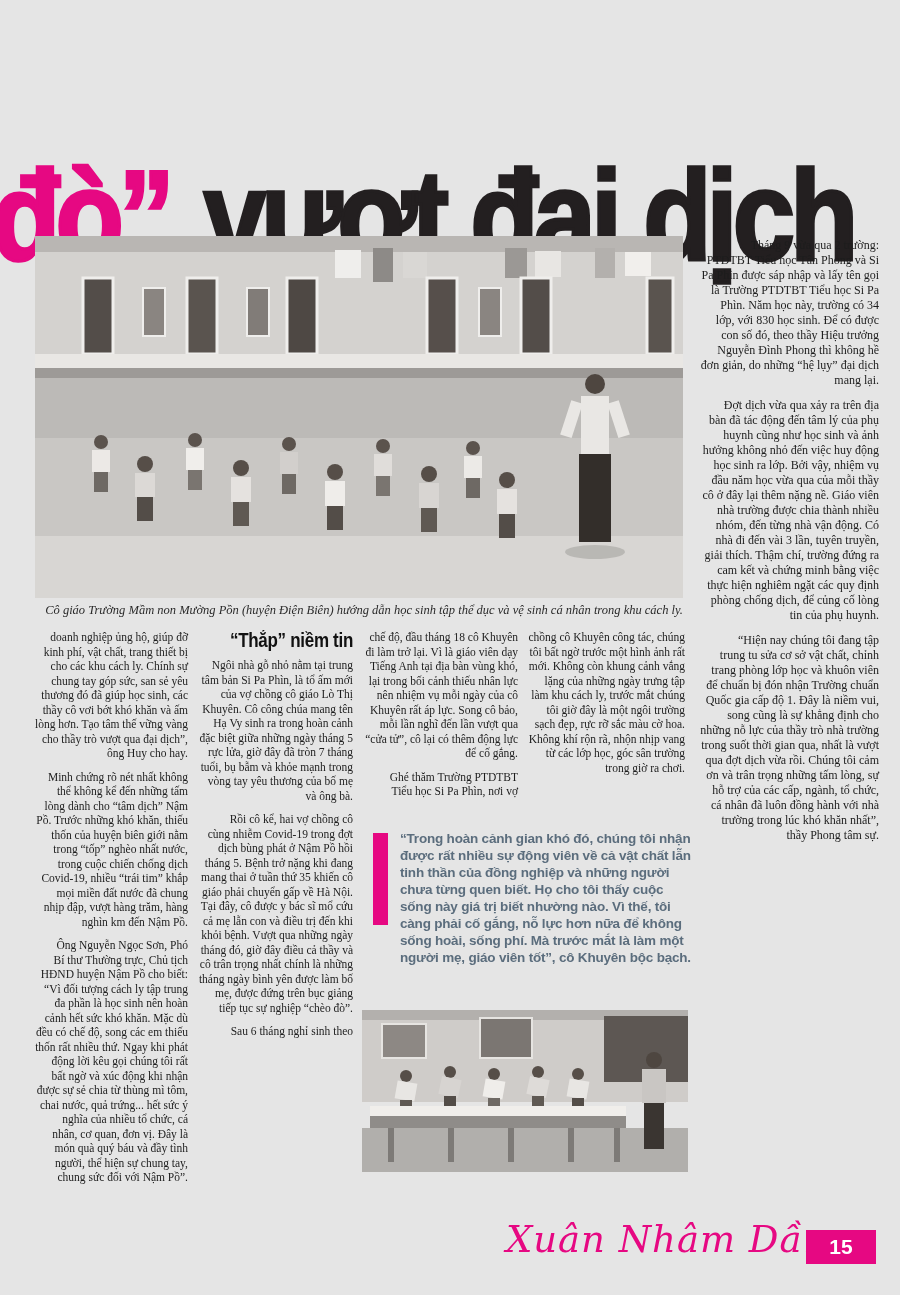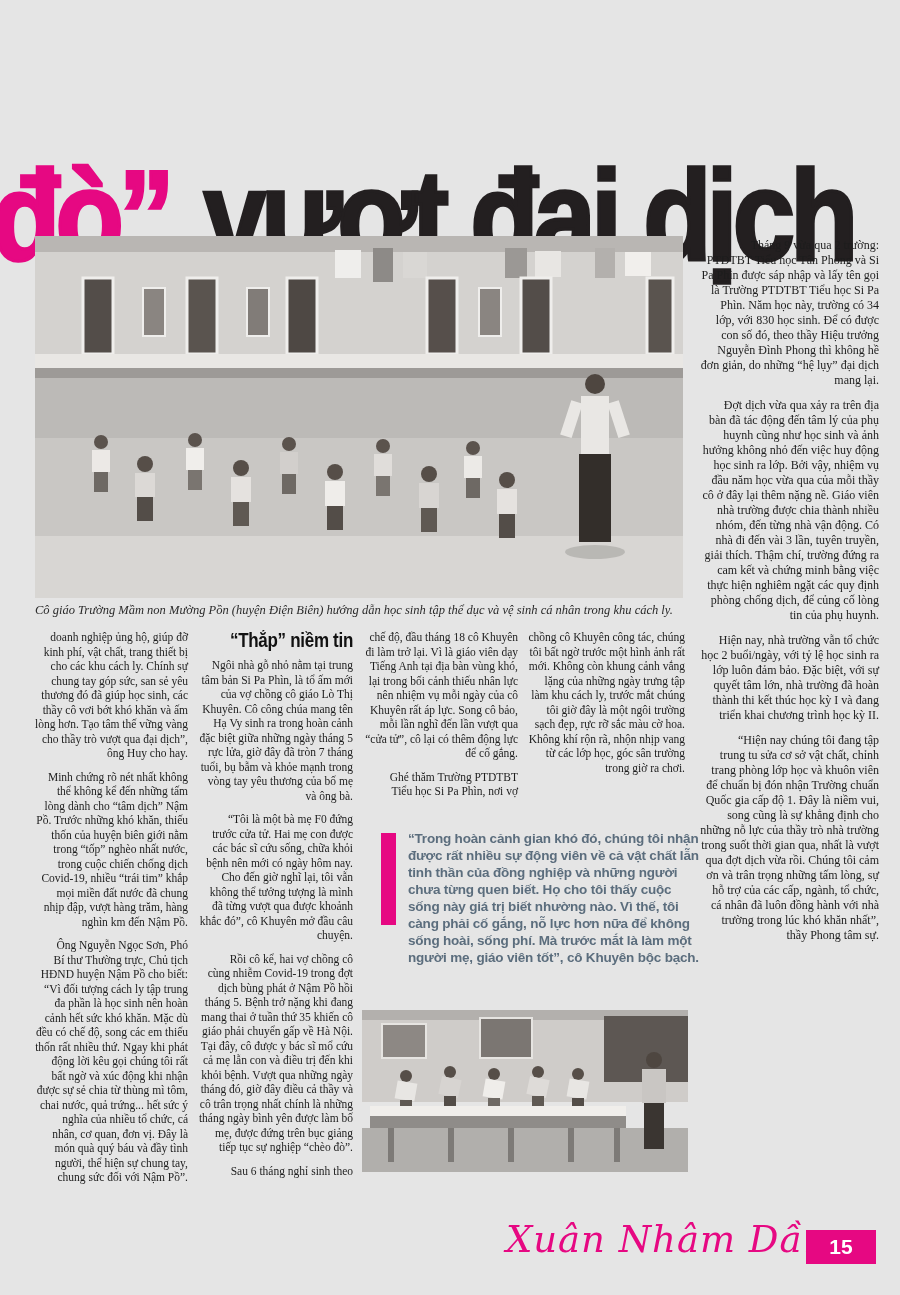--- a/index.html
+++ b/index.html
@@ -13,41 +13,41 @@
             transform:scaleY(1.14);transform-origin:top left;
             -webkit-text-stroke:3px currentColor;}
   .headline .hl-pink{color:#e60882;margin-right:34px;}
   .headline .hl-black{color:#231f20;}
 
   
   figure{margin:0;padding:0;}
   .photo-top{position:absolute;left:35px;top:236px;width:648px;height:362px;}
   .photo-top svg{display:block;width:648px;height:362px;}
   .caption{font-style:italic;font-size:12.5px;line-height:15px;color:#2a2a2a;}
-  .caption-top{position:absolute;left:35px;top:603px;width:648px;text-align:left;}
+  .caption-top{position:absolute;left:35px;top:603px;width:648px;text-align:right;}
   .photo-bottom{position:absolute;left:362px;top:1010px;width:326px;height:162px;}
   .photo-bottom svg{display:block;width:326px;height:162px;}
   .caption-bottom{position:absolute;left:362px;top:1178px;width:326px;text-align:left;}
 
   
   .col{position:absolute;top:630px;font-size:11.5px;line-height:14.5px;text-align:right;}
   .col p{margin:0 0 9px 0;text-indent:12px;}
   .col p.cont{text-indent:0;}
   .col1{left:35px;width:153px;}
   .col2{left:197px;width:156px;}
   .col3{left:363px;width:155px;}
   .col4{left:528px;width:157px;}
   .col5{left:699px;top:238px;width:180px;font-size:12px;line-height:15px;}
   .col5 p{margin:0 0 10px 0;}
   .subhead{font-family:"Liberation Sans", sans-serif;font-weight:700;
            font-size:17px;line-height:19px;margin:0 0 9px 0;color:#111;
            letter-spacing:-0.3px;transform:scaleY(1.15);transform-origin:left top;}
 
   
-  .pullquote{position:absolute;left:373px;top:830px;width:318px;margin-left:8px;}
+  .pullquote{position:absolute;left:373px;top:830px;width:318px;}
   .pq-bar{position:absolute;left:0;top:3px;width:15px;height:92px;background:#e60882;}
   .pq-text{margin:0 0 0 27px;font-family:"Liberation Sans", sans-serif;
            font-weight:700;font-size:13.5px;line-height:17px;color:#5b6d7d;
            letter-spacing:-0.2px;}
 
   
   .footer-brand{position:absolute;left:440px;top:1218px;width:360px;text-align:right;
                 font-family:"DejaVu Serif", serif;font-style:italic;font-weight:400;
                 font-size:37px;line-height:44px;color:#e60882;letter-spacing:1px;margin-left:28px;}
   .page-num{position:absolute;left:806px;top:1230px;width:70px;height:34px;
@@ -163,21 +163,20 @@
 
   <div class="col col1">
     <p class="cont">doanh nghiệp ủng hộ, giúp đỡ kinh phí, vật chất, trang thiết bị cho các khu cách ly. Chính sự chung tay góp sức, san sẻ yêu thương đó đã giúp học sinh, các thầy cô vơi bớt khó khăn và ấm lòng hơn. Tạo tâm thế vững vàng cho thầy trò vượt qua đại dịch”, ông Huy cho hay.</p>
     <p>Minh chứng rõ nét nhất không thể không kể đến những tấm lòng dành cho “tâm dịch” Nậm Pồ. Trước những khó khăn, thiếu thốn của huyện biên giới nằm trong “tốp” nghèo nhất nước, trong cuộc chiến chống dịch Covid-19, nhiều “trái tim” khắp mọi miền đất nước đã chung nhịp đập, vượt hàng trăm, hàng nghìn km đến Nậm Pồ.</p>
     <p>Ông Nguyễn Ngọc Sơn, Phó Bí thư Thường trực, Chủ tịch HĐND huyện Nậm Pồ cho biết: “Vì đối tượng cách ly tập trung đa phần là học sinh nên hoàn cảnh hết sức khó khăn. Mặc dù đều có chế độ, song các em thiếu thốn rất nhiều thứ. Ngay khi phát động lời kêu gọi chúng tôi rất bất ngờ và xúc động khi nhận được sự sẻ chia từ thùng mì tôm, chai nước, quả trứng... hết sức ý nghĩa của nhiều tổ chức, cá nhân, cơ quan, đơn vị. Đây là món quà quý báu và đầy tình người, thể hiện sự chung tay, chung sức đối với Nậm Pồ”.</p>
   </div>
 
   <div class="col col2">
     <h2 class="subhead">“Thắp” niềm tin</h2>
     <p class="cont">Ngôi nhà gỗ nhỏ nằm tại trung tâm bản Si Pa Phìn, là tổ ấm mới của vợ chồng cô giáo Lò Thị Khuyên. Cô công chúa mang tên Hạ Vy sinh ra trong hoàn cảnh đặc biệt giữa những ngày tháng 5 rực lửa, giờ đây đã tròn 7 tháng tuổi, bụ bẫm và khỏe mạnh trong vòng tay yêu thương của bố mẹ và ông bà.</p>
-    <p>“Tôi là một bà mẹ F0 đứng trước cửa tử. Hai mẹ con được các bác sĩ cứu sống, chữa khỏi bệnh nên mới có ngày hôm nay. Cho đến giờ nghĩ lại, tôi vẫn không thể tưởng tượng là mình đã từng vượt qua được khoảnh khắc đó”, cô Khuyên mở đầu câu chuyện.</p>
     <p>Rồi cô kể, hai vợ chồng cô cùng nhiễm Covid-19 trong đợt dịch bùng phát ở Nậm Pồ hồi tháng 5. Bệnh trở nặng khi đang mang thai ở tuần thứ 35 khiến cô giáo phải chuyển gấp về Hà Nội. Tại đây, cô được y bác sĩ mổ cứu cả mẹ lẫn con và điều trị đến khi khỏi bệnh. Vượt qua những ngày tháng đó, giờ đây điều cả thầy và cô trân trọng nhất chính là những tháng ngày bình yên được làm bố mẹ, được đứng trên bục giảng tiếp tục sự nghiệp “chèo đò”.</p>
     <p>Sau 6 tháng nghỉ sinh theo</p>
   </div>
 
   <div class="col col3">
     <p class="cont">chế độ, đầu tháng 18 cô Khuyên đi làm trở lại. Vì là giáo viên dạy Tiếng Anh tại địa bàn vùng khó, lại trong bối cảnh thiếu nhân lực nên nhiệm vụ mỗi ngày của cô Khuyên rất áp lực. Song cô bảo, mỗi lần nghĩ đến lần vượt qua “cửa tử”, cô lại có thêm động lực để cố gắng.</p>
     <p>Ghé thăm Trường PTDTBT Tiểu học Si Pa Phìn, nơi vợ</p>
   </div>
 
   <div class="col col4">
@@ -240,20 +239,19 @@
         <rect x="146" y="118" width="6" height="34" fill="#7d7a77"></rect>
         <rect x="206" y="118" width="6" height="34" fill="#7d7a77"></rect>
         <rect x="252" y="118" width="6" height="34" fill="#7d7a77"></rect>
       </g>
     </svg>
   </figure>
 
   <div class="col col5">
     <p>Tháng 9 vừa qua 2 trường: PTDTBT Tiểu học Tân Phong và Si Pa Phìn được sáp nhập và lấy tên gọi là Trường PTDTBT Tiểu học Si Pa Phìn. Năm học này, trường có 34 lớp, với 830 học sinh. Để có được con số đó, theo thầy Hiệu trưởng Nguyễn Đình Phong thì không hề đơn giản, do những “hệ lụy” đại dịch mang lại.</p>
     <p>Đợt dịch vừa qua xảy ra trên địa bàn đã tác động đến tâm lý của phụ huynh cũng như học sinh và ảnh hưởng không nhỏ đến việc huy động học sinh ra lớp. Bởi vậy, nhiệm vụ đầu năm học vừa qua của mỗi thầy cô ở đây lại thêm nặng nề. Giáo viên nhà trường được chia thành nhiều nhóm, đến từng nhà vận động. Có nhà đi đến vài 3 lần, tuyên truyền, giải thích. Thậm chí, trường đứng ra cam kết và chứng minh bằng việc thực hiện nghiêm ngặt các quy định phòng chống dịch, để củng cố lòng tin của phụ huynh.</p>
-    <p>Hiện nay, nhà trường vẫn tổ chức học 2 buổi/ngày, với tỷ lệ học sinh ra lớp luôn đảm bảo. Đặc biệt, với sự quyết tâm lớn, nhà trường đã hoàn thành thi kết thúc học kỳ I và đang triển khai chương trình học kỳ II.</p>
     <p>“Hiện nay chúng tôi đang tập trung tu sửa cơ sở vật chất, chỉnh trang phòng lớp học và khuôn viên để chuẩn bị đón nhận Trường chuẩn Quốc gia cấp độ 1. Đây là niềm vui, song cũng là sự khẳng định cho những nỗ lực của thầy trò nhà trường trong suốt thời gian qua, nhất là vượt qua đợt dịch vừa rồi. Chúng tôi cảm ơn và trân trọng những tấm lòng, sự hỗ trợ của các cấp, ngành, tổ chức, cá nhân đã luôn đồng hành với nhà trường trong lúc khó khăn nhất”, thầy Phong tâm sự.</p>
   </div>
 
   <div class="footer-brand">Xuân Nhâm Dần</div>
   <div class="page-num">15</div>
 
 </div>
 
 </body></html>

